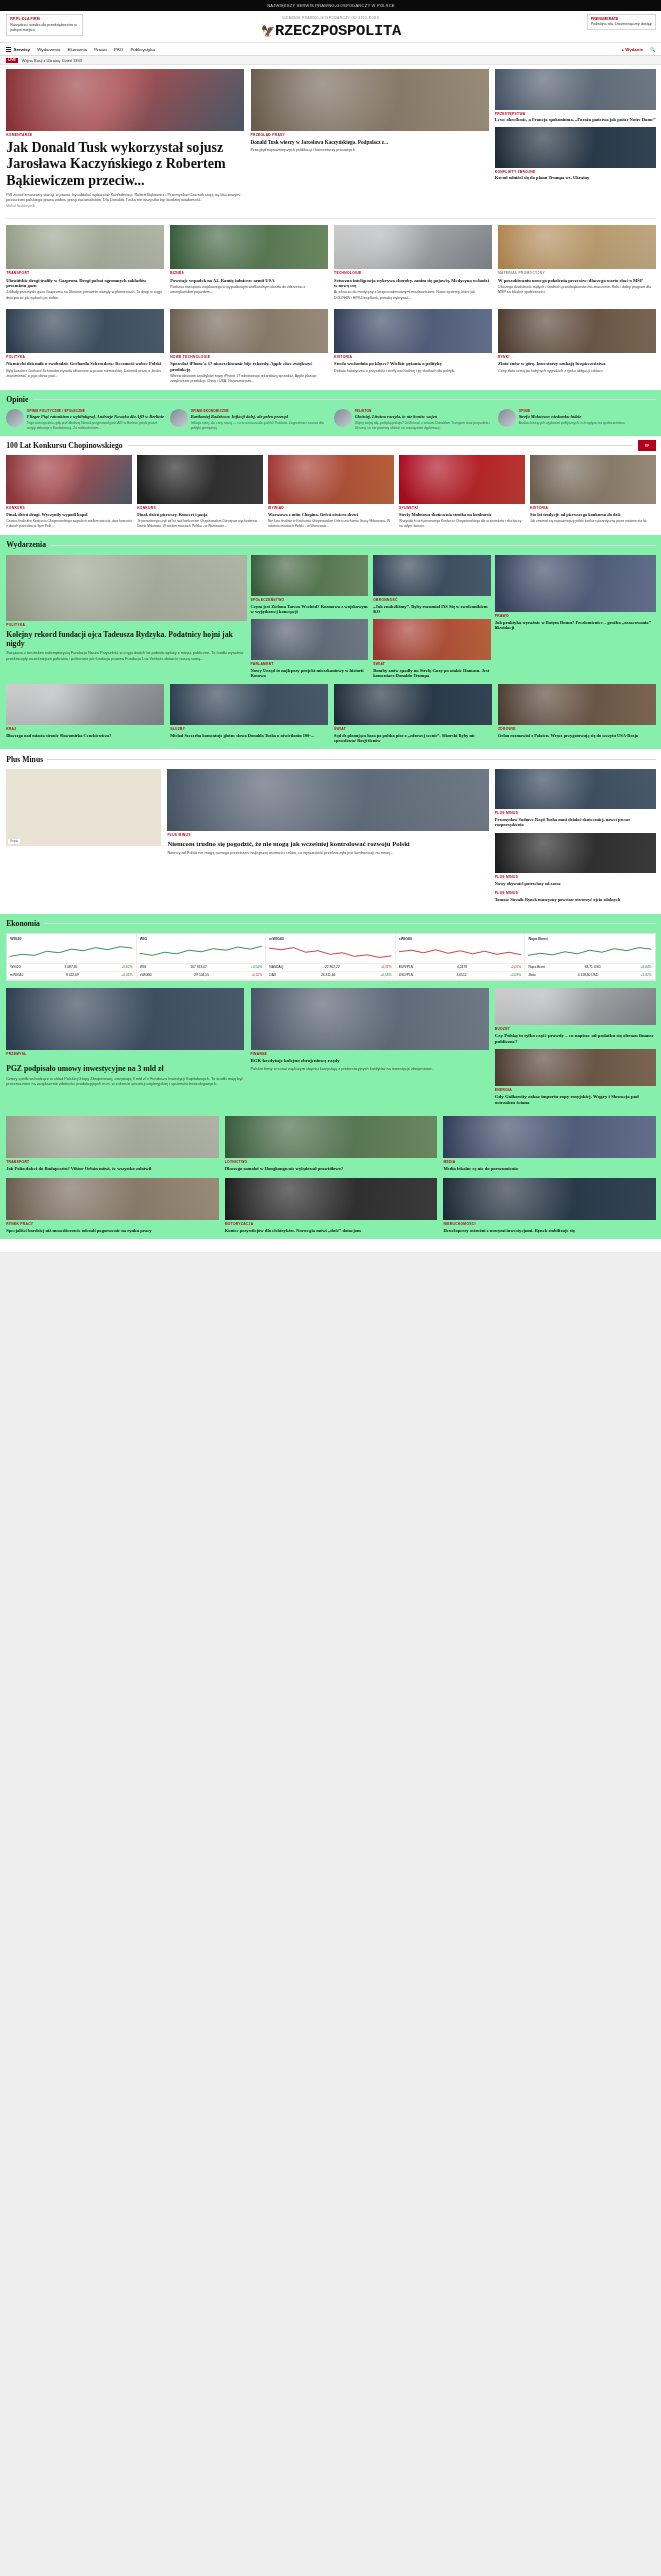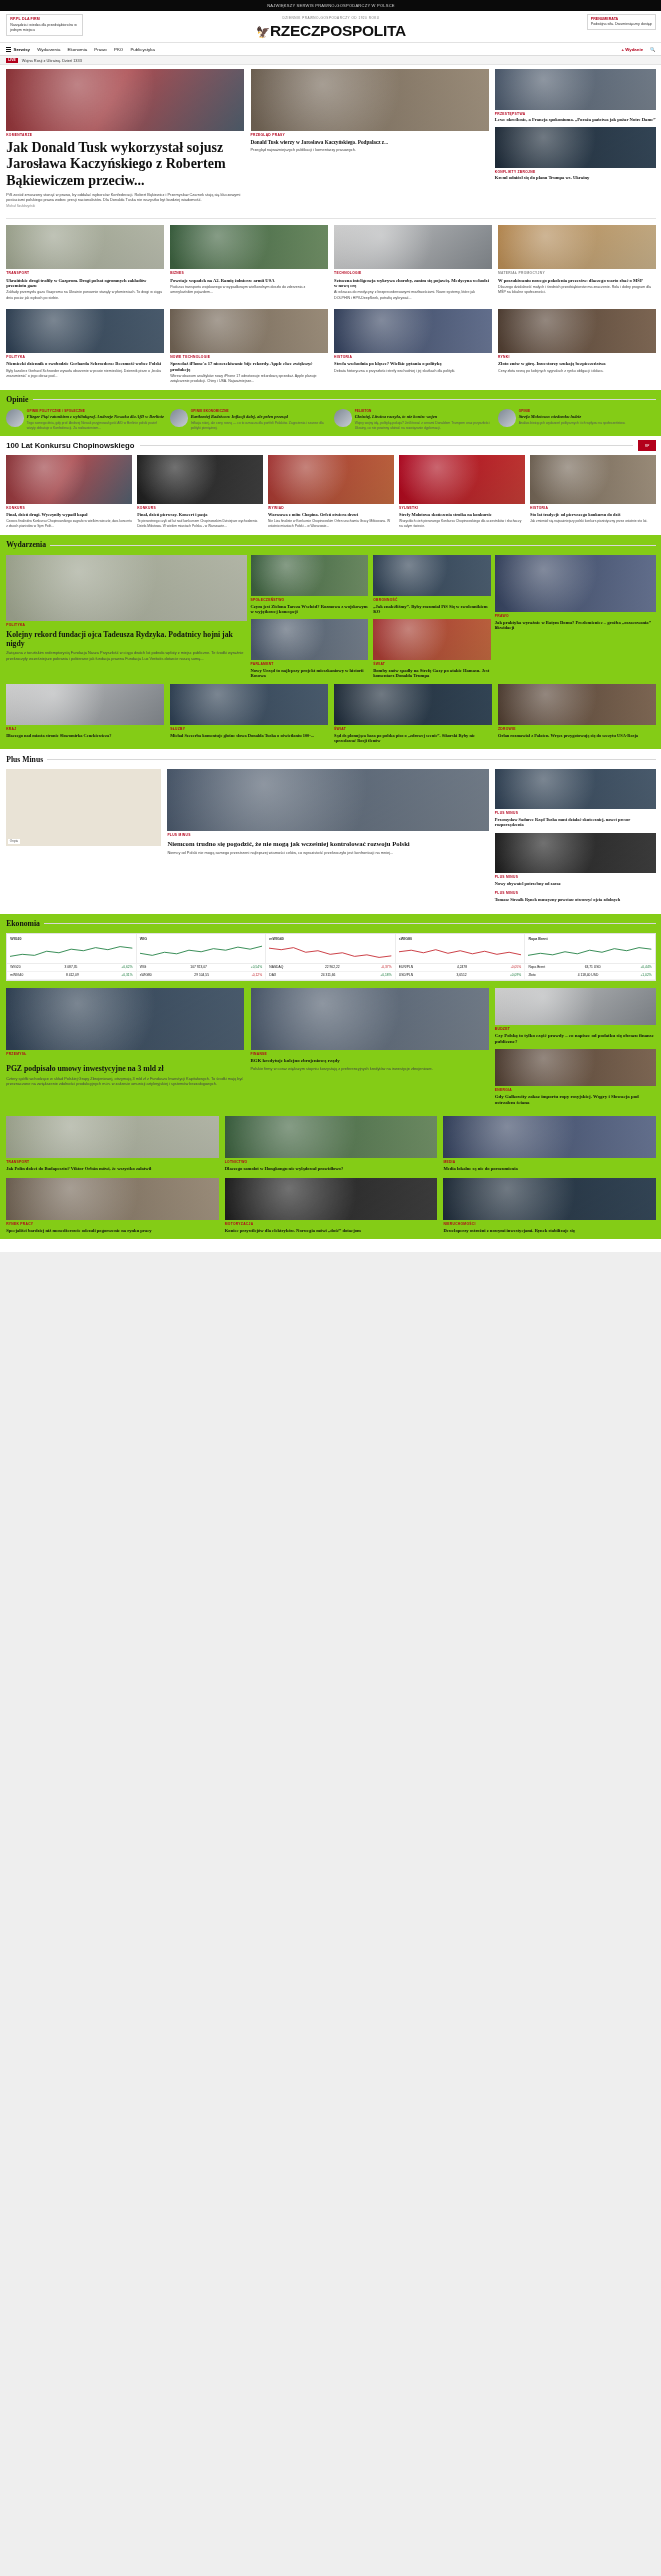--- a/index.html
+++ b/index.html
@@ -28,21 +28,21 @@
   }
   .masthead-row { display:flex; align-items:flex-start; gap:5.2px; }
   .mh-box {
     border:0.5px solid #d6d6d6; padding:2.1px 3.1px; width:77px;
     font-size:3.6px; line-height:1.35; color:#333;
   }
   .mh-box b { display:block; font-size:3.6px; color:#b3001b; margin-bottom:1px; letter-spacing:0.1px;}
   .mh-logo { flex:1; text-align:center; padding-top:2.1px; }
   .mh-logo .small { font-size:3.1px; color:#777; letter-spacing:0.5px; margin-bottom:1.5px;}
   .mh-logo .brand {
-    font-family:Liberation Sans, sans-serif; font-weight:bold;
+    font-family:Liberation Mono, monospace; font-weight:bold;
     font-size:15.5px; letter-spacing:-0.3px; color:#111;
   }
   .mh-logo .brand .bird { font-size:11.3px; }
   .mh-right { width:77px; text-align:right; font-size:3.6px; color:#333; }
   .mh-right .badge {
     display:inline-block; border:0.5px solid #d6d6d6; padding:2.1px 3.1px; text-align:left;
     line-height:1.35;
   }
   .mh-right .badge b { display:block; color:#b3001b; }
 
@@ -69,21 +69,21 @@
   .kicker.gray { color:#8a8a8a; }
   .title { font-family:"Liberation Serif", serif; font-weight:bold; color:#111; line-height:1.18; }
   .lede { font-size:3.9px; color:#444; line-height:1.45; margin-top:2.1px; }
   .sectionhead {
     display:flex; align-items:center; gap:4.1px; padding:5.2px 6.2px 3.1px;
   }
   .sectionhead h2 {
     margin:0; font-family:"Liberation Serif", serif; font-size:7.7px; font-weight:bold;
   }
   .sectionhead .rule { flex:1; height:0.5px; background:#d8d8d8; }
-  .band { background:#84cc16; }
+  .band { background:#86efac; }
   .hr { height:0.5px; background:#e3e3e3; margin:4.1px 6.2px; }
 
   
   .ph { position:relative; overflow:hidden; background:#cfd4d8; }
   .ph::after{
     content:""; position:absolute; inset:0;
     background:
       radial-gradient(circle at 30% 25%, rgba(255,255,255,.35), rgba(255,255,255,0) 45%),
       linear-gradient(160deg, rgba(0,0,0,.06), rgba(0,0,0,.22));
   }
@@ -122,21 +122,21 @@
   
   .opinie { display:grid; grid-template-columns:repeat(4,1fr); gap:6.2px; padding:2.1px 6.2px 6.2px; }
   .op { display:flex; gap:3.1px; }
   .op .av { width:17.5px; height:17.5px; border-radius:50%; flex:0 0 17.5px; background:linear-gradient(135deg,#7d8794,#c9ced4); }
   .op .k { font-size:3.1px; color:#b3001b; text-transform:uppercase; letter-spacing:0.2px; font-weight:bold;}
   .op .t { font-family:"Liberation Serif", serif; font-style:italic; font-weight:bold; font-size:4.4px; line-height:1.2; margin-top:1px;}
   .op .d { font-size:3.3px; color:#555; margin-top:1.5px; line-height:1.4;}
 
   
   .chopin-head { display:flex; align-items:center; gap:5.2px; padding:4.1px 6.2px 2.1px; }
-  .chopin-head h2 { margin:0; font-family:Liberation Sans, sans-serif; font-size:7.7px; }
+  .chopin-head h2 { margin:0; font-family:Liberation Serif, serif; font-size:7.7px; }
   .chopin-logo { width:17.5px; height:10.3px; background:#b3001b; color:#fff; font-size:3.1px; display:flex; align-items:center; justify-content:center;}
   .chopin { display:grid; grid-template-columns:repeat(5,1fr); gap:5.2px; padding:2.1px 6.2px 6.2px; }
   .chopin .ph { height:49px; }
   .chopin .title { font-size:4.4px; margin-top:2.1px;}
   .chopin .lede { font-size:3.3px; }
 
   
   .wyd { display:grid; grid-template-columns:1fr 1fr 161px; gap:4px; padding:2.1px 6.2px 4.1px; }
   .wyd-left .ph { height:66px; }
   .wyd-left .title { font-size:7.7px; margin-top:3.1px; }

